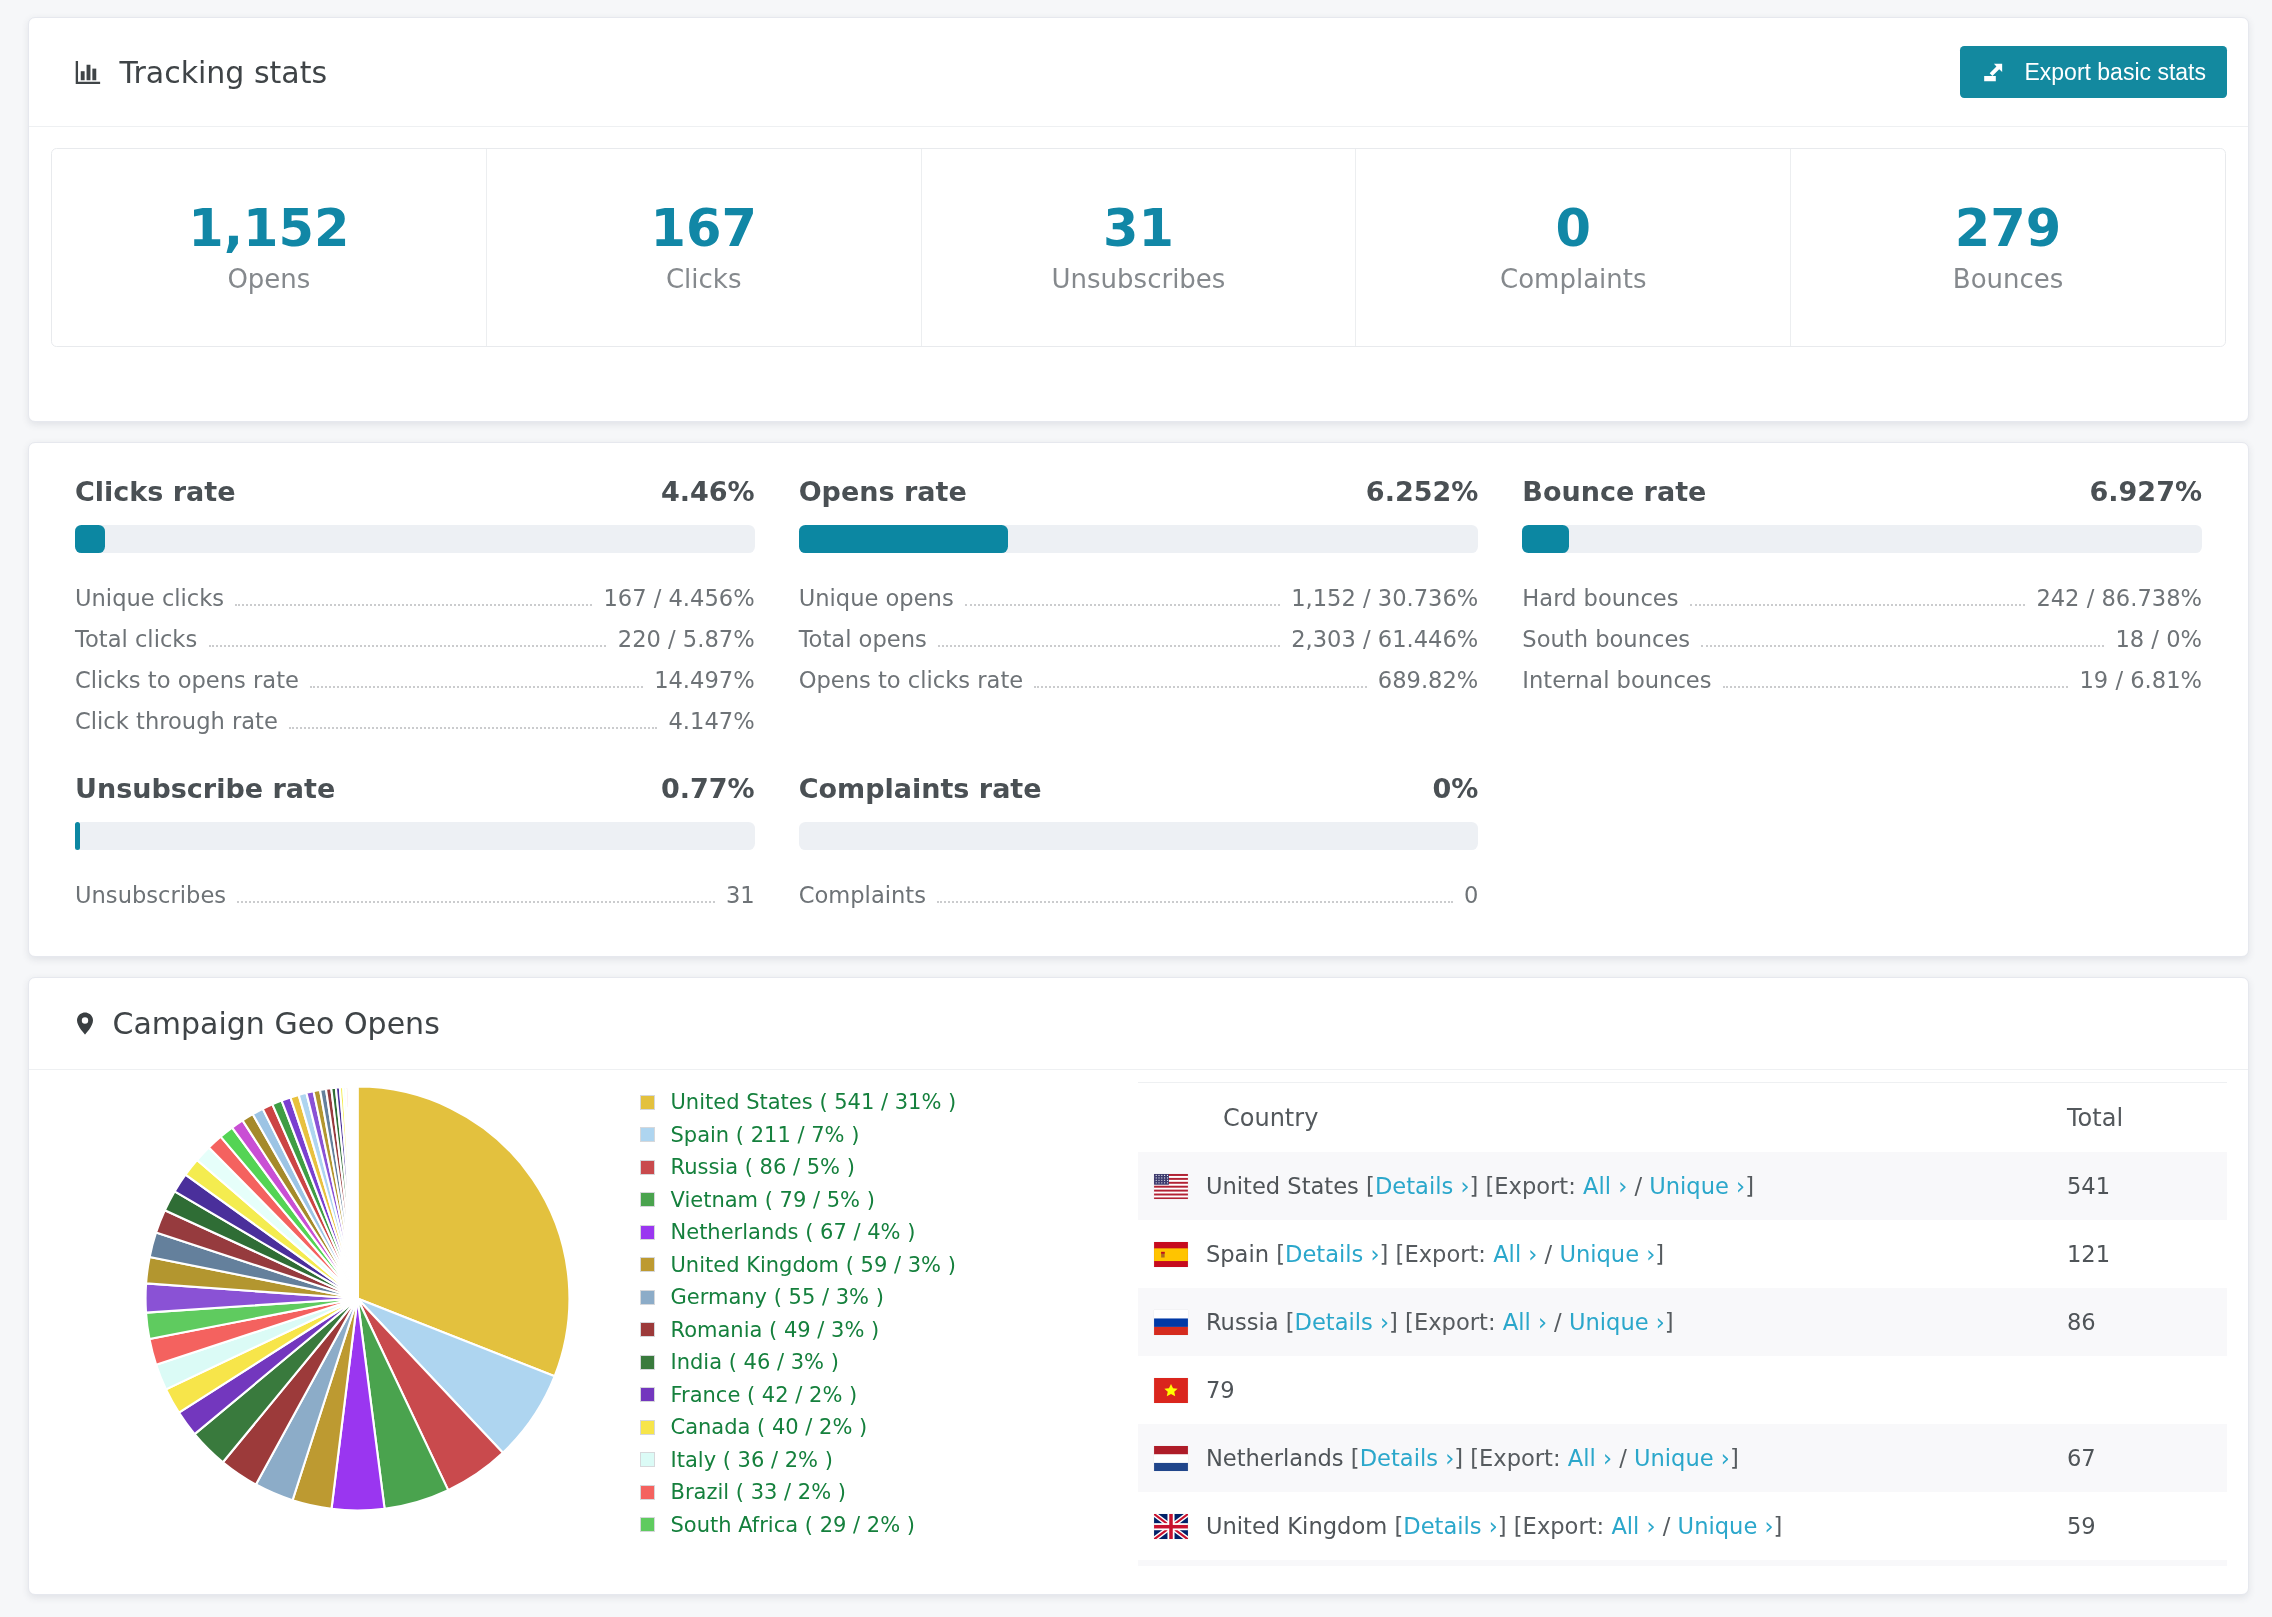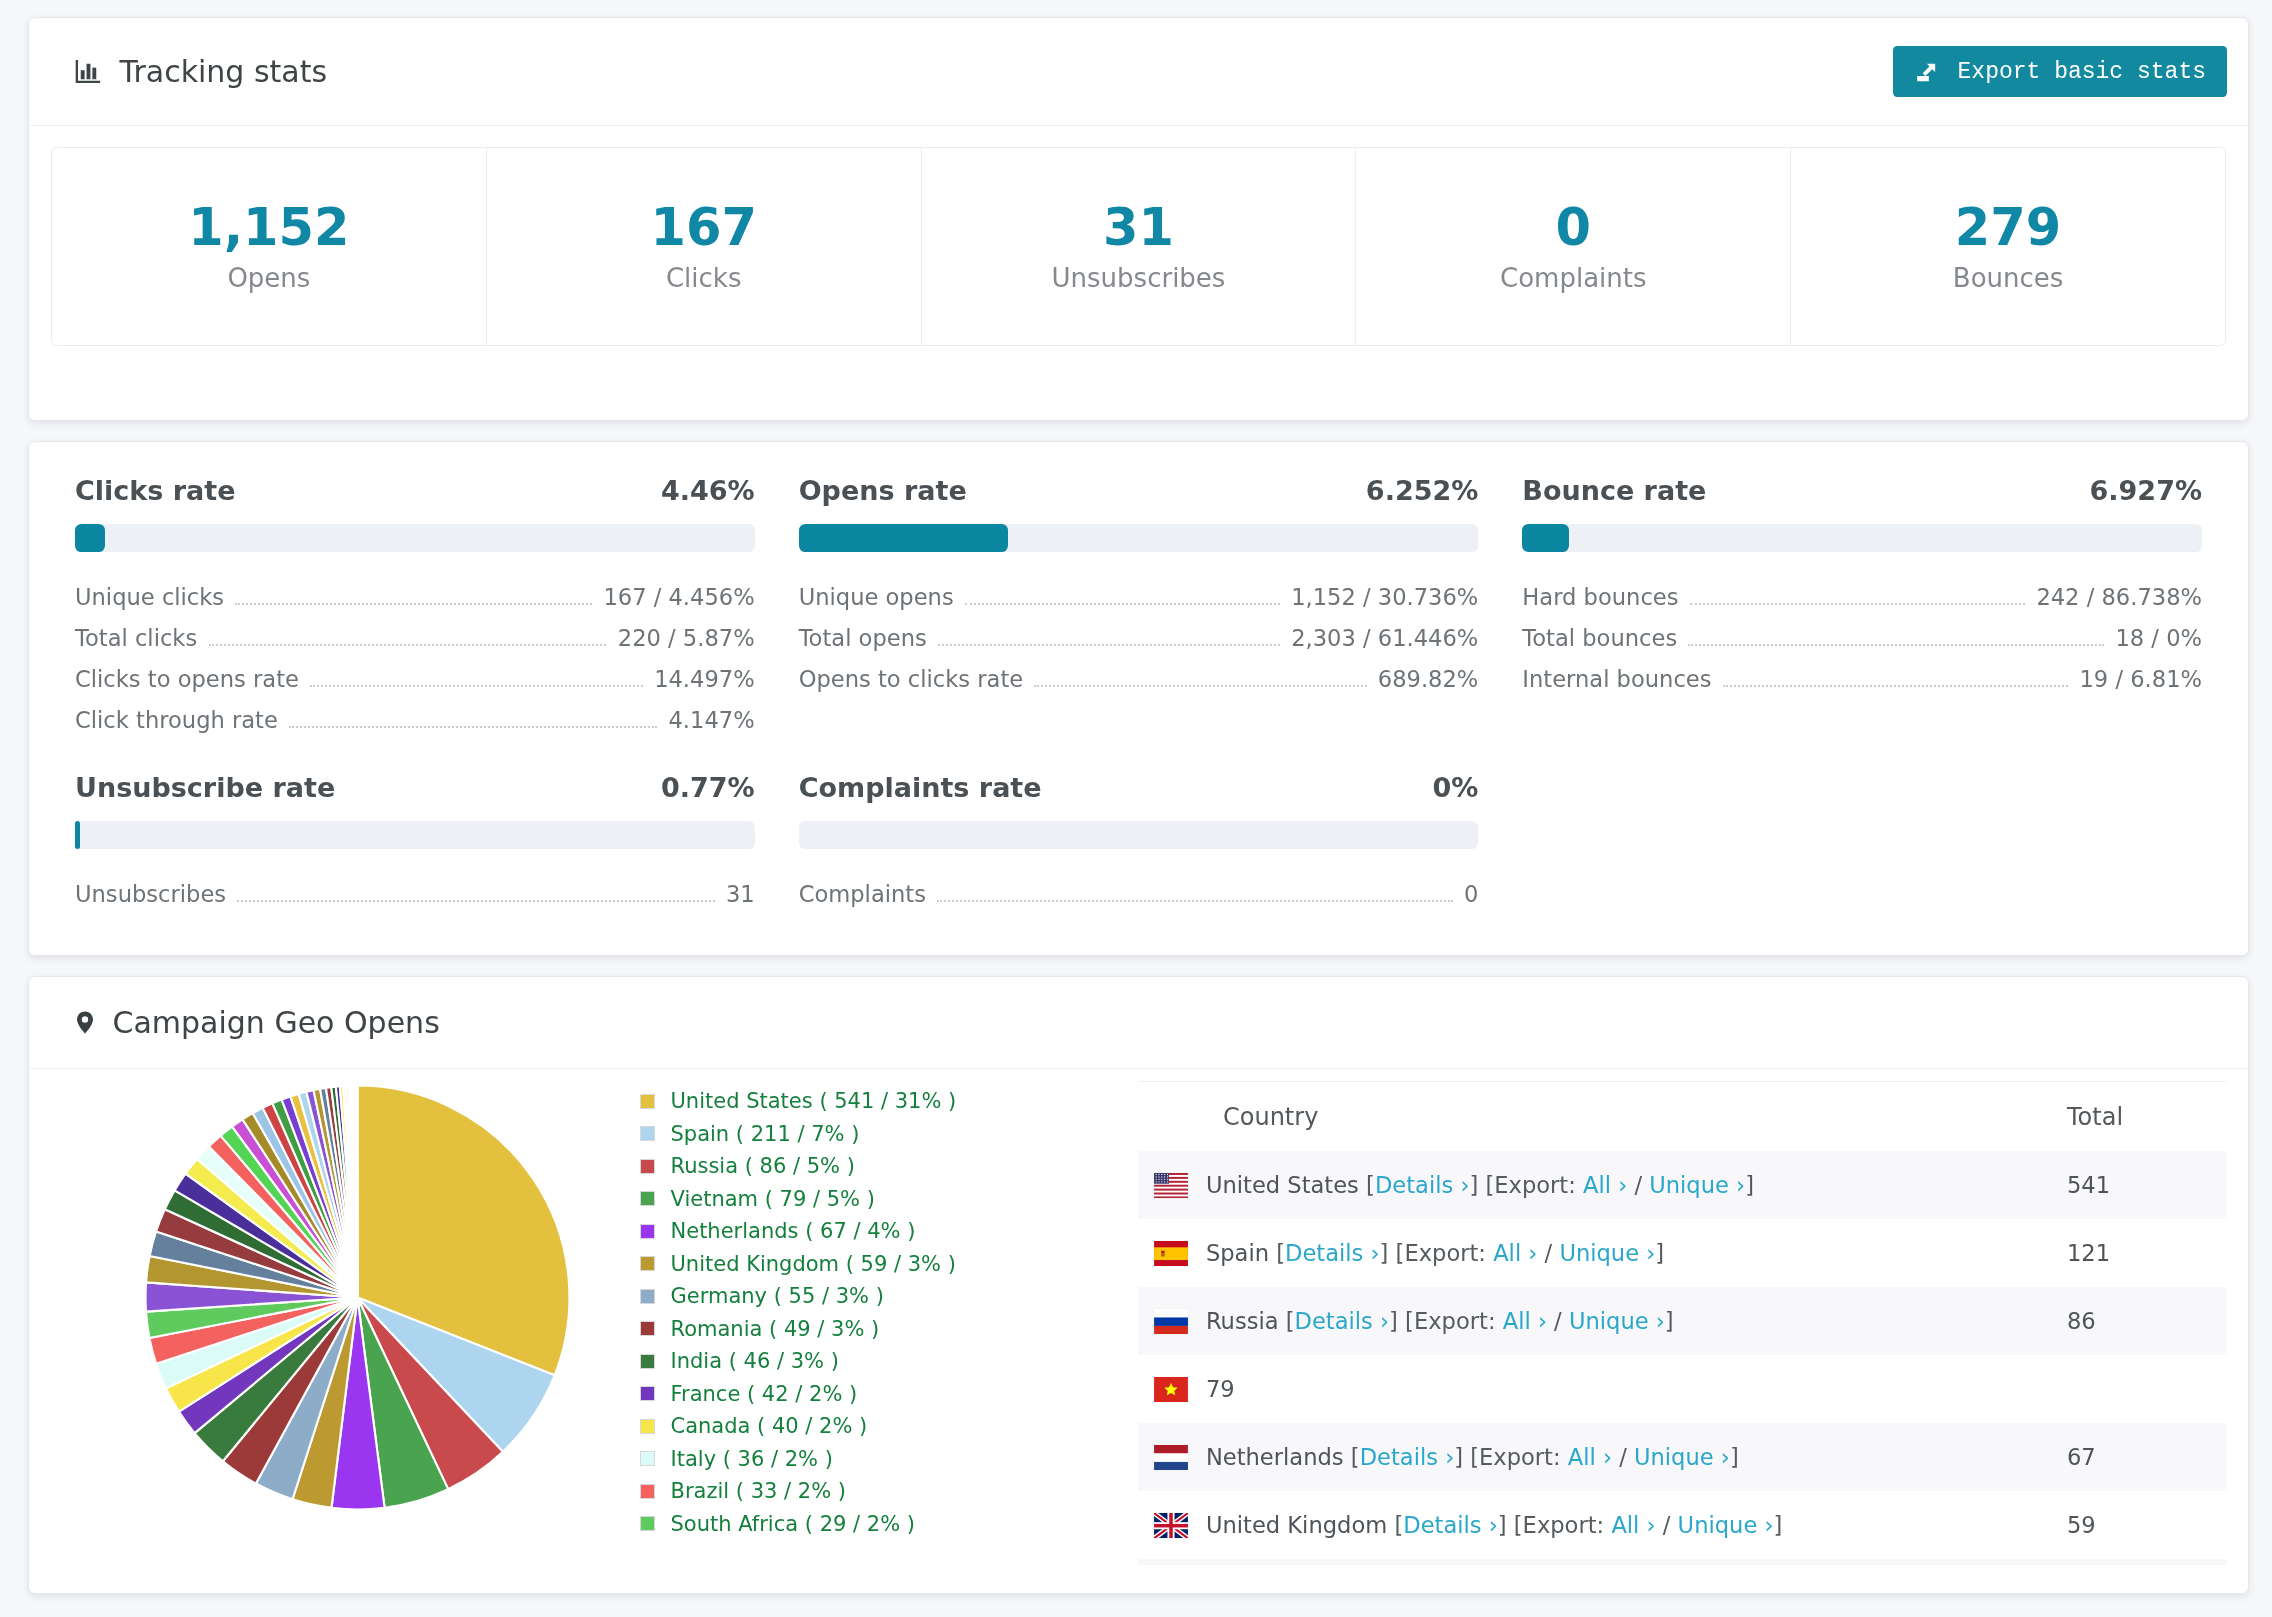--- a/index.html
+++ b/index.html
@@ -10,21 +10,21 @@
   .card { background:#fff; border:0.7px solid #e6e8ee; border-radius:7px;
     box-shadow:0 2.1px 7px rgba(45,55,75,.10); margin-bottom:20px; overflow:hidden; }
 
   
   .card-header { display:flex; align-items:center; justify-content:space-between;
     padding:28px 21px 28px 44px; border-bottom:1.4px solid #eef0f2; }
   .card-title { font-size:30px; font-weight:500; color:#3f4447; display:flex; align-items:center; gap:15.5px; }
   .hdr-icon { width:31px; height:31px; flex:none; }
   .btn-export { display:flex; align-items:center; gap:18px; background:#13899f; color:#fff;
     font-size:23px; padding:12.7px 21px; border-radius:4.2px; border:none; cursor:pointer;
-    font-family:Liberation Mono, monospace; }
+    font-family:Liberation Sans, sans-serif; }
   .btn-export svg { width:25.4px; height:25.4px; }
 
   
   .stats { display:flex; margin:21px 22px 74px 22px; border:1.4px solid #e8eaed; border-radius:5.6px; }
   .stat { flex:1; text-align:center; padding:49px 0 52px 0; }
   .stat + .stat { border-left:1.4px solid #eceef0; }
   .stat-value { font-size:51px; font-weight:700; color:#1187a6; line-height:61px; }
   .stat-label { font-size:26px; color:#85898d; margin-top:4.2px; }
 
   
@@ -177,21 +177,21 @@
     <div class="rate-bar">
       <div class="rate-fill" style="width: 6.927%;"></div>
     </div>
     <div class="rate-rows">
             <div class="rate-row">
     <span class="lbl">Hard bounces</span>
     <span class="leader"></span>
     <span class="val">242 / 86.738%</span>
   </div>
             <div class="rate-row">
-    <span class="lbl">Total bounces</span>
+    <span class="lbl">South bounces</span>
     <span class="leader"></span>
     <span class="val">18 / 0%</span>
   </div>
             <div class="rate-row">
     <span class="lbl">Internal bounces</span>
     <span class="leader"></span>
     <span class="val">19 / 6.81%</span>
   </div>
           </div>
   </div>

